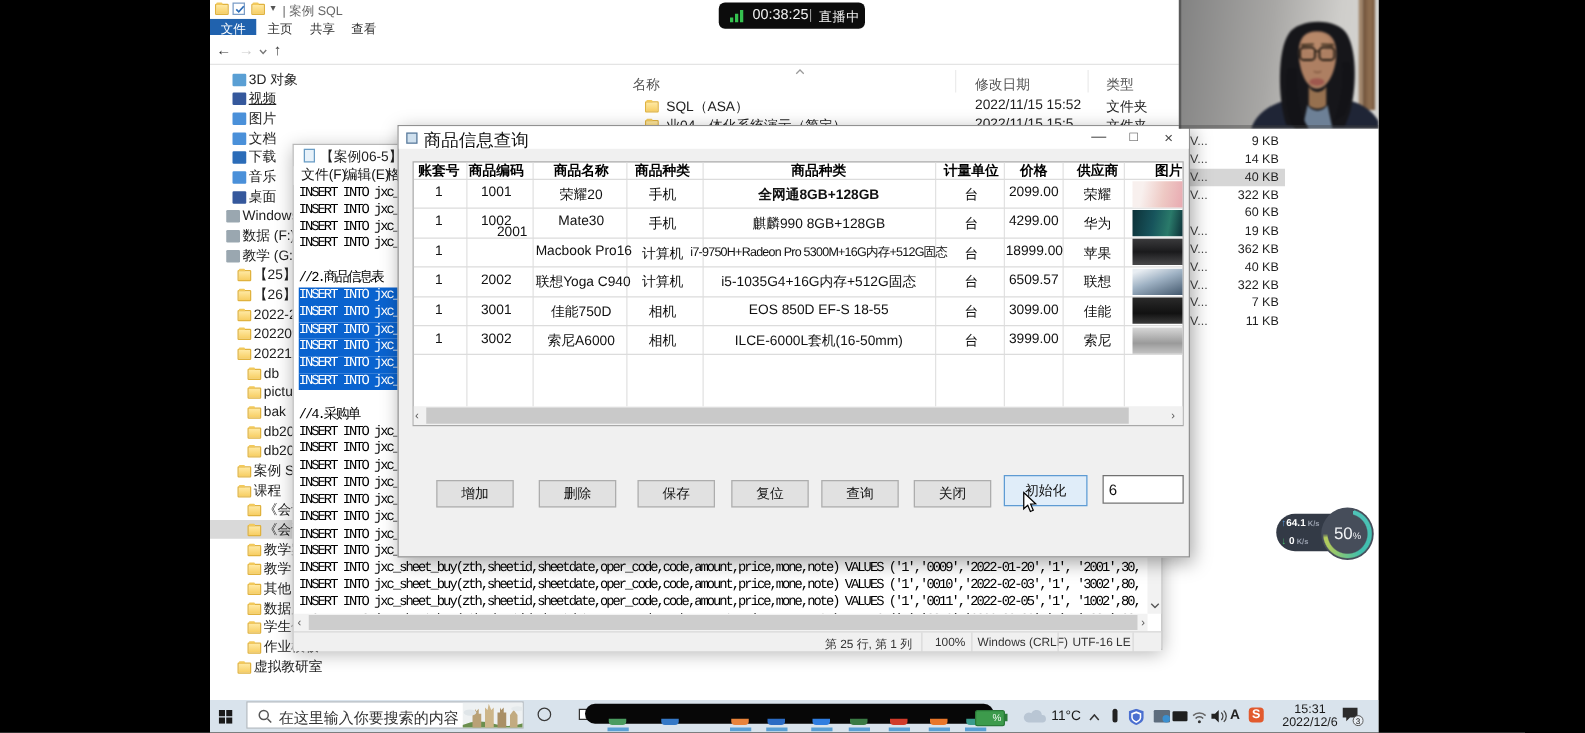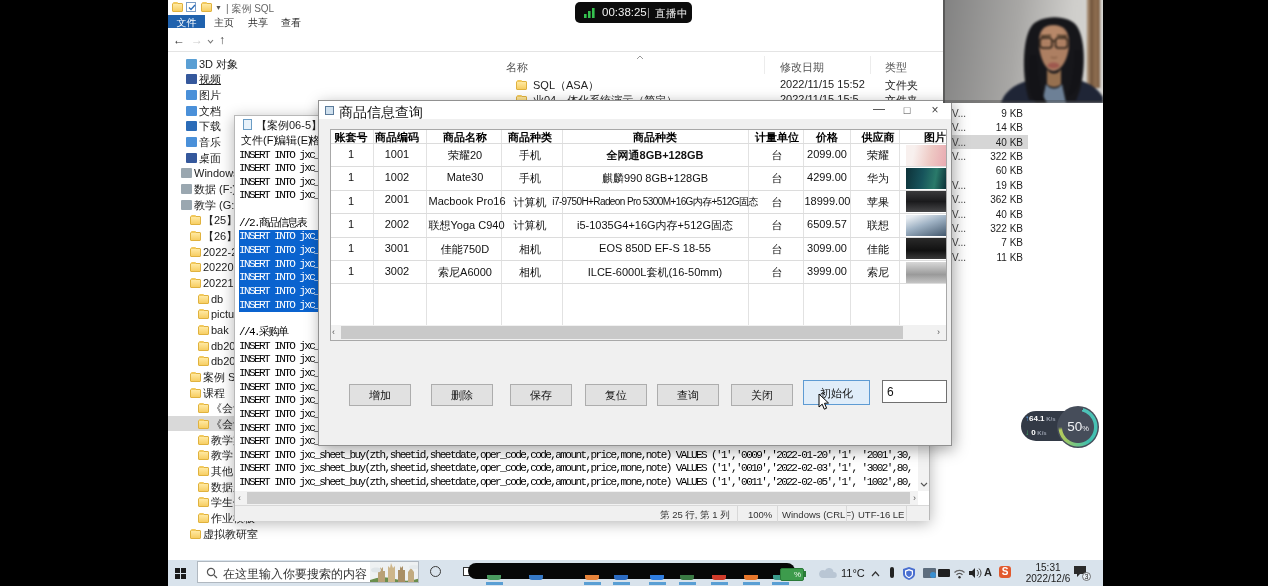--- a/index.html
+++ b/index.html
@@ -298,21 +298,21 @@
           <div class="td" style="left:523.5px;width:47px;top:18.0px;">荣耀</div>
           <div class="td" style="left:0px;width:40px;top:41.4px;">1</div>
           <div class="td" style="left:41px;width:50px;top:41.4px;">1002</div>
           <div class="td" style="left:97.5px;width:73px;top:41.4px;">Mate30</div>
           <div class="td" style="left:169.5px;width:59px;top:41.4px;">手机</div>
           <div class="td" style="left:218px;width:212px;top:41.4px;">麒麟990 8GB+128GB</div>
           <div class="td" style="left:419.5px;width:53px;top:41.4px;">台</div>
           <div class="td" style="left:473.5px;width:45px;top:41.4px;">4299.00</div>
           <div class="td" style="left:523.5px;width:47px;top:41.4px;">华为</div>
           <div class="td" style="left:0px;width:40px;top:64.8px;">1</div>
-          <div class="td" style="left:41px;width:50px;top:63px;">2001</div>
+          <div class="td" style="left:41px;width:50px;top:50px;text-align:right;">2001</div>
           <div class="td" style="left:97.5px;width:73px;top:64.8px;">Macbook Pro16</div>
           <div class="td" style="left:169.5px;width:59px;top:64.8px;">计算机</div>
           <div class="td" style="left:218px;width:212px;top:64.8px;font-size:10px;letter-spacing:-0.6px;">i7-9750H+Radeon Pro 5300M+16G内存+512G固态</div>
           <div class="td" style="left:419.5px;width:53px;top:64.8px;">台</div>
           <div class="td" style="left:473.5px;width:45px;top:64.8px;">18999.00</div>
           <div class="td" style="left:523.5px;width:47px;top:64.8px;">苹果</div>
           <div class="td" style="left:0px;width:40px;top:88.2px;">1</div>
           <div class="td" style="left:41px;width:50px;top:88.2px;">2002</div>
           <div class="td" style="left:97.5px;width:73px;top:88.2px;">联想Yoga C940</div>
           <div class="td" style="left:169.5px;width:59px;top:88.2px;">计算机</div>

